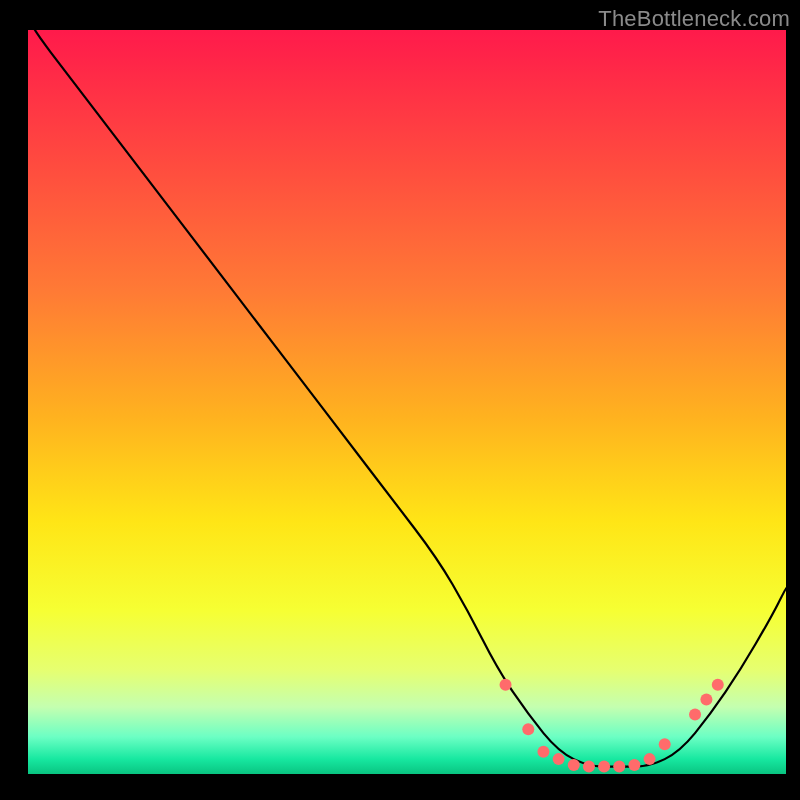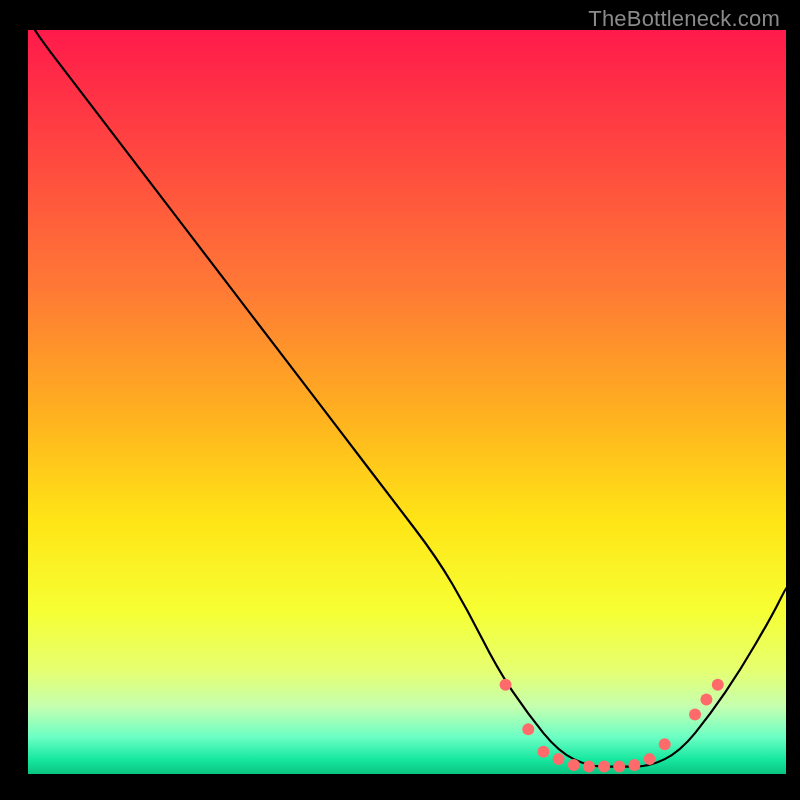--- a/index.html
+++ b/index.html
@@ -13,21 +13,21 @@
   }
   .frame {
     position: relative;
     width: 800px;
     height: 800px;
     background: #000;
   }
   .watermark {
     position: absolute;
     top: 6px;
-    right: 20px;
+    right: 10px;
     color: #8a8a8a;
     font-size: 22px;
     font-weight: 500;
     letter-spacing: 0.2px;
     z-index: 10;
   }
   svg { display: block; }
 </style>
 </head>
 <body>

